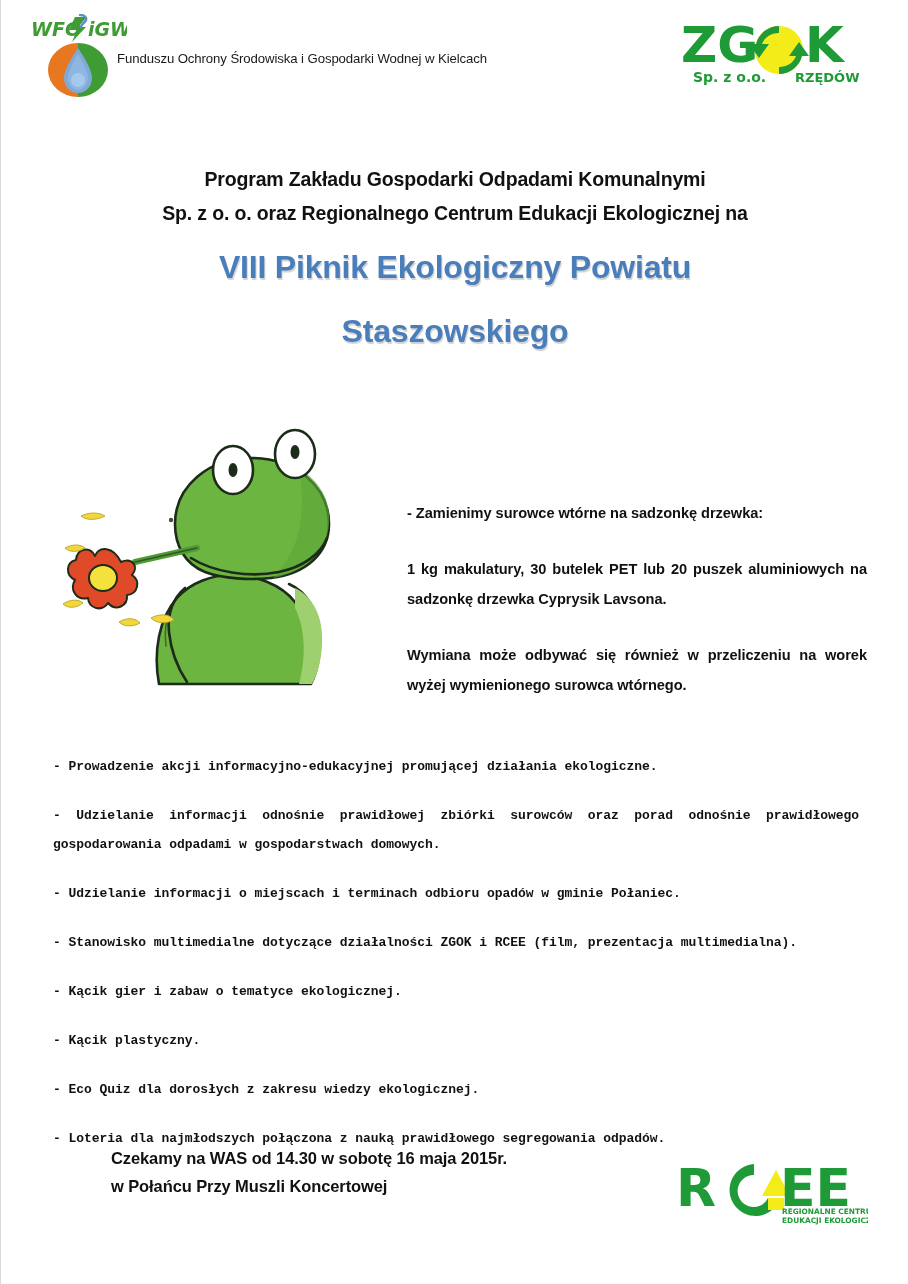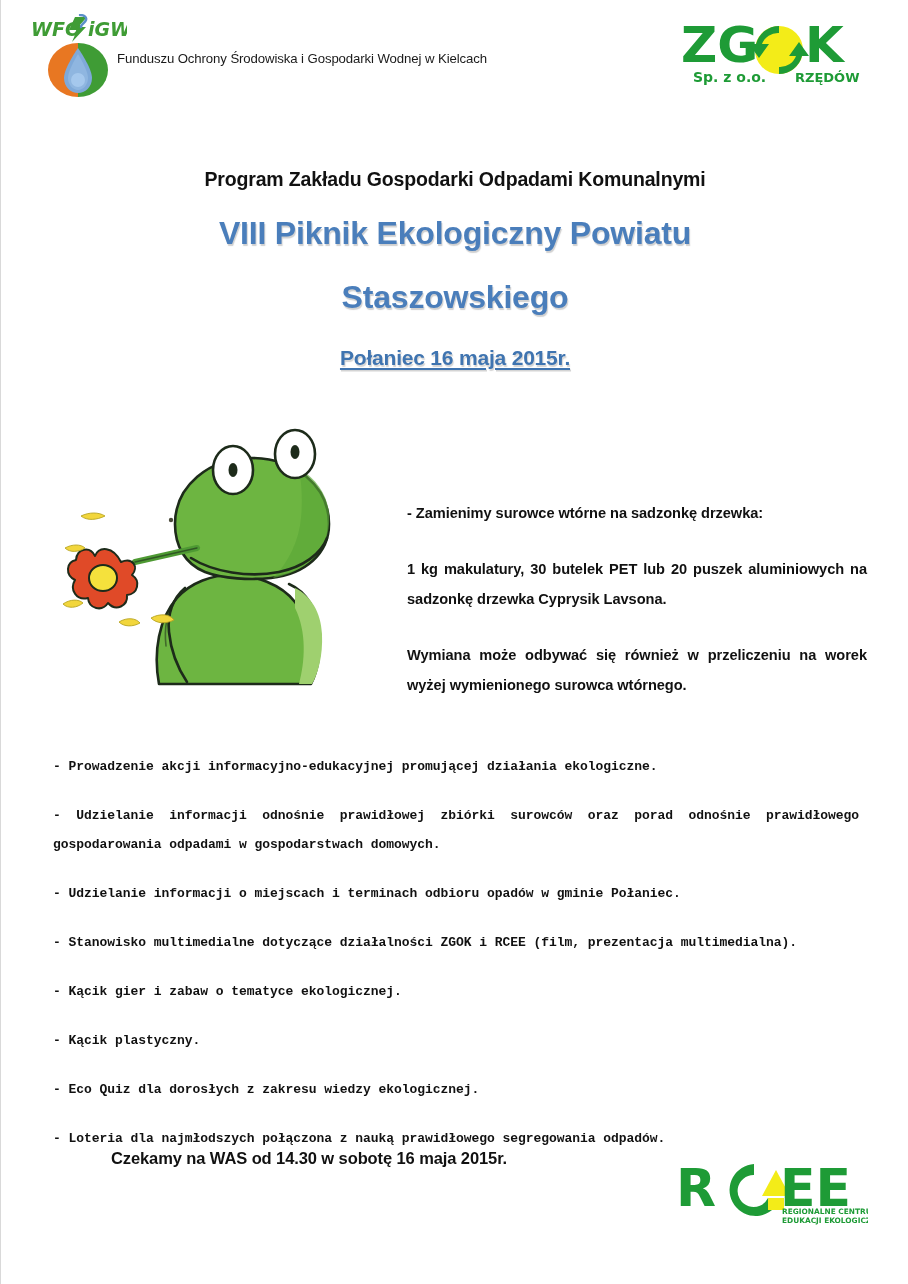--- a/index.html
+++ b/index.html
@@ -223,23 +223,23 @@
         <path d="M100 62 A24 24 0 0 0 123 44 L130 44 L120 30 L110 44 L117 44 A17 17 0 0 1 100 55 Z" fill="#1e9b36"></path>
       </g>
       <text id="zgokRight" x="126" y="50" font-family="&quot;DejaVu Sans&quot;, sans-serif" font-size="50" font-weight="bold" fill="#1e9b36">K</text>
       <text id="zgokSubL" x="14" y="70" font-family="&quot;DejaVu Sans&quot;, sans-serif" font-size="14" font-weight="bold" fill="#1e9b36">Sp. z o.o.</text>
       <text id="zgokSubR" x="116" y="70" font-family="&quot;DejaVu Sans&quot;, sans-serif" font-size="13" font-weight="bold" fill="#1e9b36">RZĘDÓW</text>
     </svg>
   </div>
 
   <div class="titleblock">
     <div class="subline">Program Zakładu Gospodarki Odpadami Komunalnymi</div>
+    <div class="subline">Sp. z o. o. oraz  Regionalnego Centrum Edukacji Ekologicznej na</div>
     <div class="maintitle">VIII Piknik Ekologiczny Powiatu</div>
     <div class="maintitle">Staszowskiego</div>
-    <div class="dateline">Połaniec 16 maja 2015r.</div>
   </div>
 
   <div class="frog-wrap">
     <svg width="340" height="300" viewBox="0 0 340 300">
       <g stroke="#1d2b1a" stroke-width="2.6" stroke-linejoin="round" stroke-linecap="round">
 
         <path d="M96 272 C90 240 96 206 114 186 C128 170 150 163 168 163
                  C192 163 218 172 232 190 C248 210 252 242 247 272 Z" fill="#6db541"></path>
 
         <path d="M122 176 C110 186 104 202 106 220 C108 240 116 258 124 270" fill="none"></path>
@@ -301,20 +301,21 @@
     <div class="bullet">- Udzielanie informacji o miejscach i terminach odbioru opadów w gminie Połaniec.</div>
     <div class="bullet">- Stanowisko multimedialne dotyczące działalności ZGOK i RCEE (film, prezentacja multimedialna).</div>
     <div class="bullet">- Kącik gier i zabaw o tematyce ekologicznej.</div>
     <div class="bullet">- Kącik plastyczny.</div>
     <div class="bullet">- Eco Quiz dla dorosłych z zakresu wiedzy ekologicznej.</div>
     <div class="bullet">- Loteria dla najmłodszych połączona z nauką prawidłowego segregowania odpadów.</div>
   </div>
 
   <div class="footer">
     <span class="fline">Czekamy na WAS od 14.30 w sobotę 16 maja 2015r.</span>
+    <span class="fline">w Połańcu Przy Muszli Koncertowej</span>
   </div>
 
   <svg class="rcee-logo" viewBox="0 0 196 84">
     <text id="rceeLeft" x="4" y="58" font-family="&quot;DejaVu Sans&quot;, sans-serif" font-size="52" font-weight="bold" fill="#1e9b36">R</text>
     <g>
       <path d="M82 16 A26 26 0 1 0 104 58 L96 50 A16 16 0 1 1 82 27 Z" fill="#1e9b36"></path>
       <path d="M90 48 L104 22 L118 48 Z" fill="#f3ec18"></path>
       <path d="M96 50 L112 50 L112 62 L96 62 Z" fill="#f3ec18"></path>
     </g>
     <text id="rceeRight" x="108" y="58" font-family="&quot;DejaVu Sans&quot;, sans-serif" font-size="52" font-weight="bold" fill="#1e9b36">EE</text>

